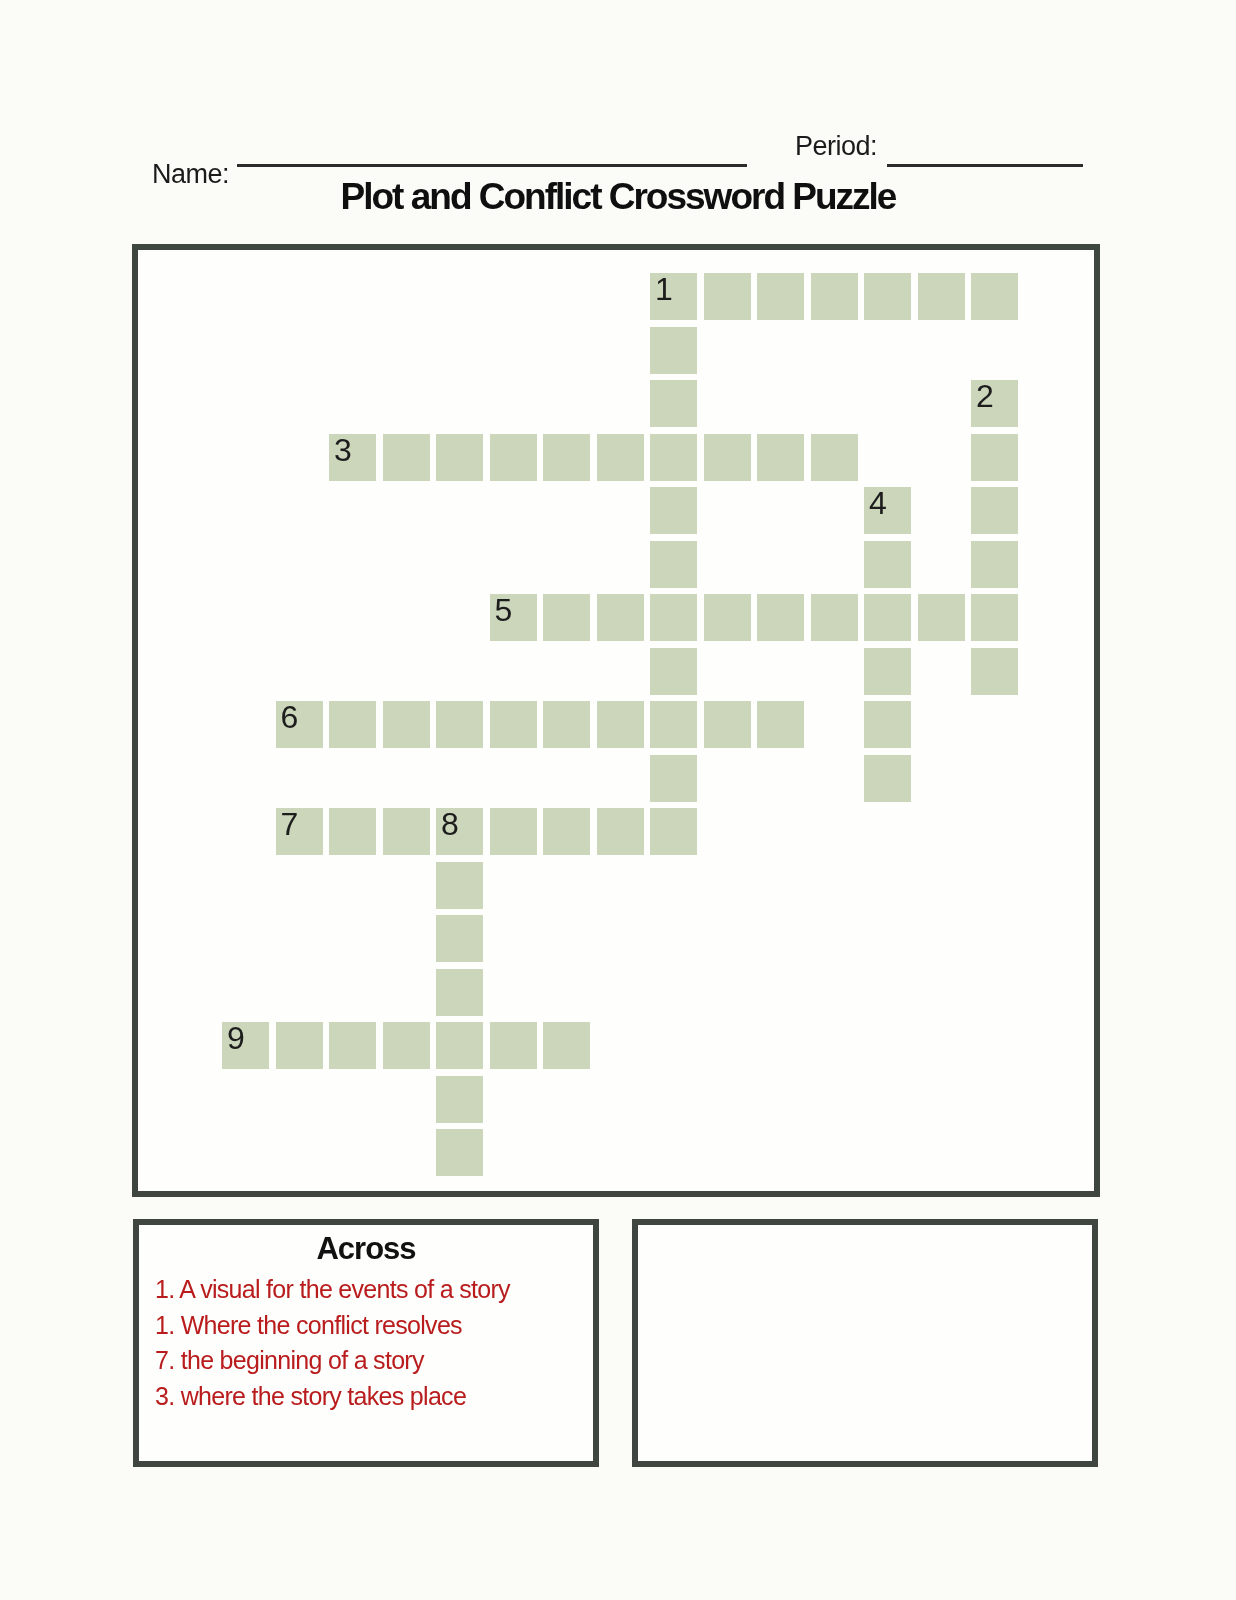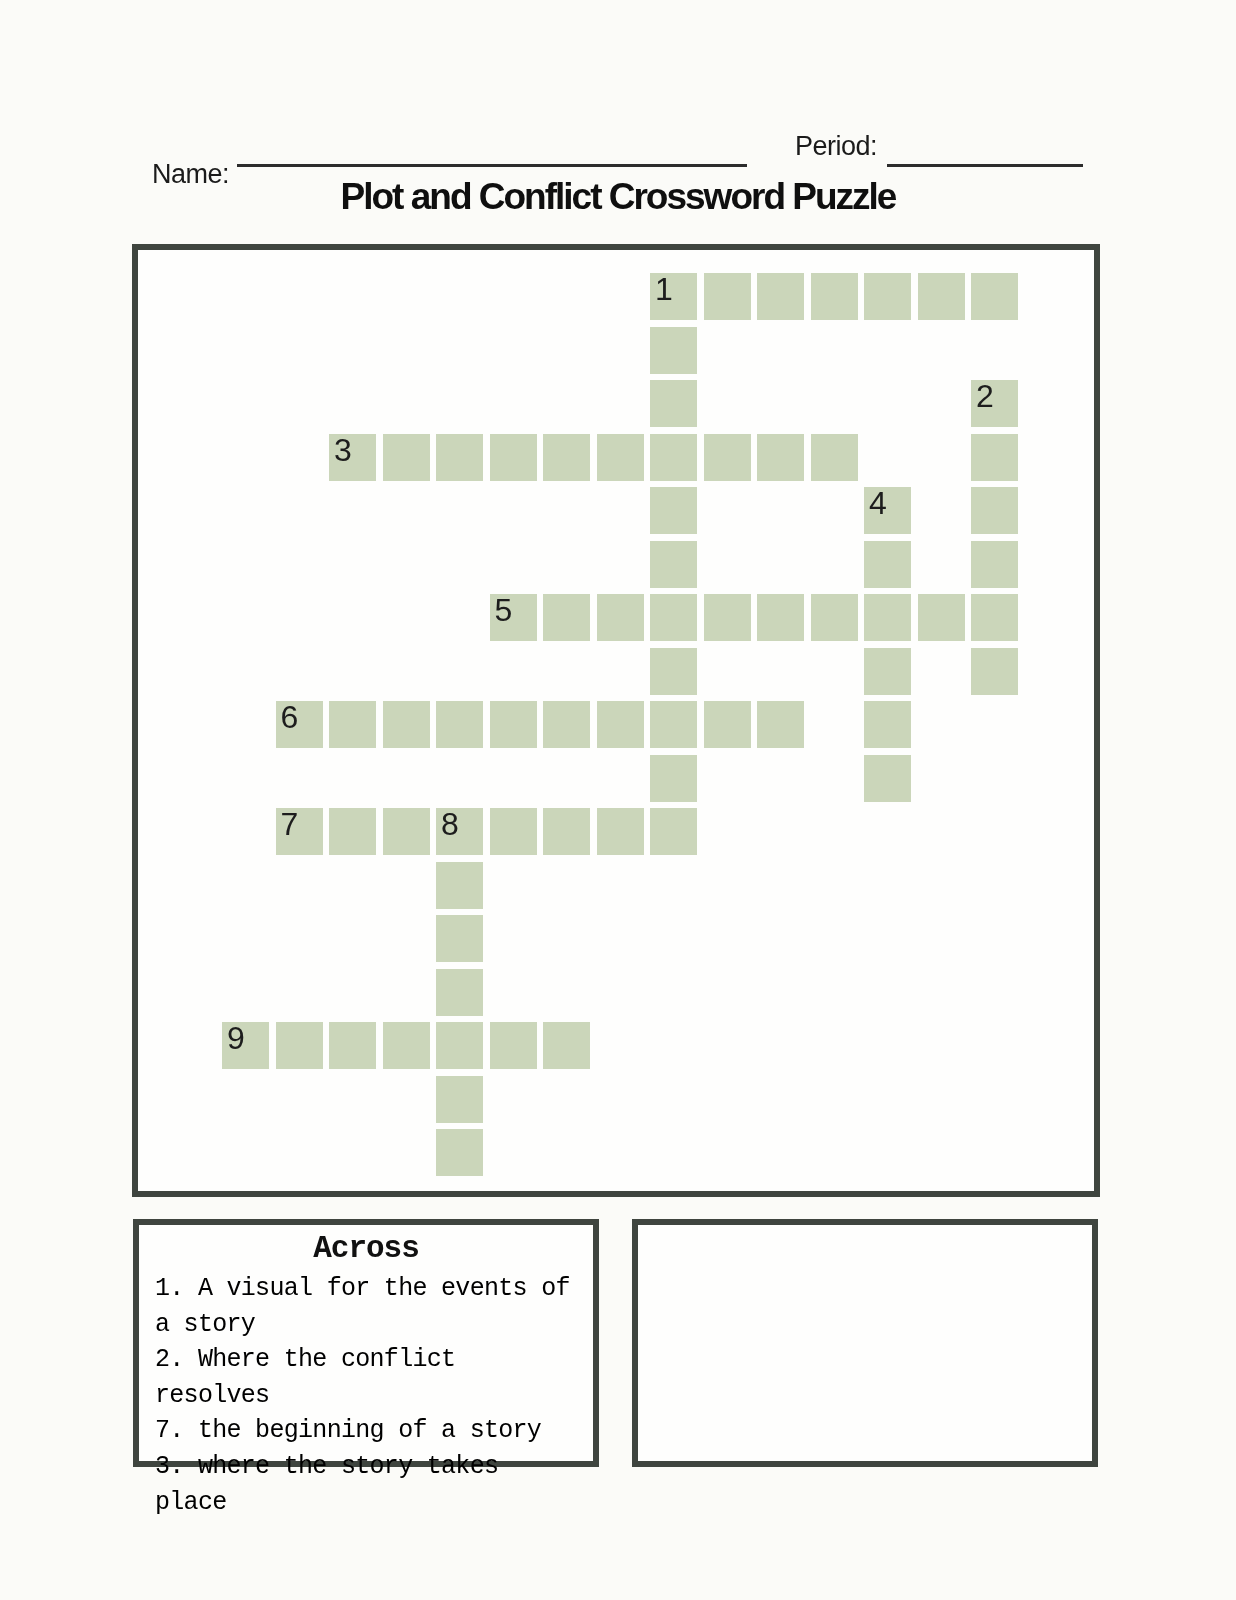--- a/index.html
+++ b/index.html
@@ -39,21 +39,21 @@
     padding-top:2px;
   }
   .clue-box.across{left:133px;}
   .clue-box.down{left:632px;}
   .clue-title{
     text-align:center;font-weight:700;font-size:31px;letter-spacing:-1px;
     margin:4px 0 5px 0;color:#111;
   }
   .clue-list{
     font-size:25px;line-height:35.6px;letter-spacing:-0.7px;
-    padding:0 16px 0 16px;color:#000000;
+    padding:0 16px 0 16px;color:#b91c1c;
   }
   .clue-item{}
 </style>
 </head>
 <body style="background: rgb(251, 251, 248);">
 
 <span class="hdr-label" style="left:152px;top:131px;margin-top:28px;">Name:</span>
 <div class="write-line" style="left:237px;top:164px;width:510px;"></div>
 
 <span class="hdr-label" style="left:795px;top:131px;">Period:</span>
@@ -148,24 +148,24 @@
     <div class="cell" style="left: 84px; top: 772px; width: 47px; height: 47px; background: rgb(203, 214, 186);">
       <span class="cell-num">9</span>
     </div>
     <div class="cell" style="left: 137.5px; top: 772px; width: 47px; height: 47px; background: rgb(203, 214, 186);"></div>
     <div class="cell" style="left: 191px; top: 772px; width: 47px; height: 47px; background: rgb(203, 214, 186);"></div>
     <div class="cell" style="left: 244.5px; top: 772px; width: 47px; height: 47px; background: rgb(203, 214, 186);"></div>
     <div class="cell" style="left: 351.5px; top: 772px; width: 47px; height: 47px; background: rgb(203, 214, 186);"></div>
     <div class="cell" style="left: 405px; top: 772px; width: 47px; height: 47px; background: rgb(203, 214, 186);"></div>
   </div>
 
-<div class="clue-box across" style="border-color: rgb(63, 69, 63); font-family: Liberation Mono, monospace;">
+<div class="clue-box across" style="border-color: rgb(63, 69, 63);">
   <div class="clue-title">Across</div>
   <div class="clue-list">
       <div class="clue-item">1. A visual for the events of a story</div>
-      <div class="clue-item">2. Where the conflict resolves</div>
+      <div class="clue-item">1. Where the conflict resolves</div>
       <div class="clue-item">7. the beginning of a story</div>
       <div class="clue-item">3. where the story takes place</div>
     </div>
 </div>
 
 <div class="clue-box down" style="border-color: rgb(63, 69, 63);">
 </div>
 
 </body></html>

